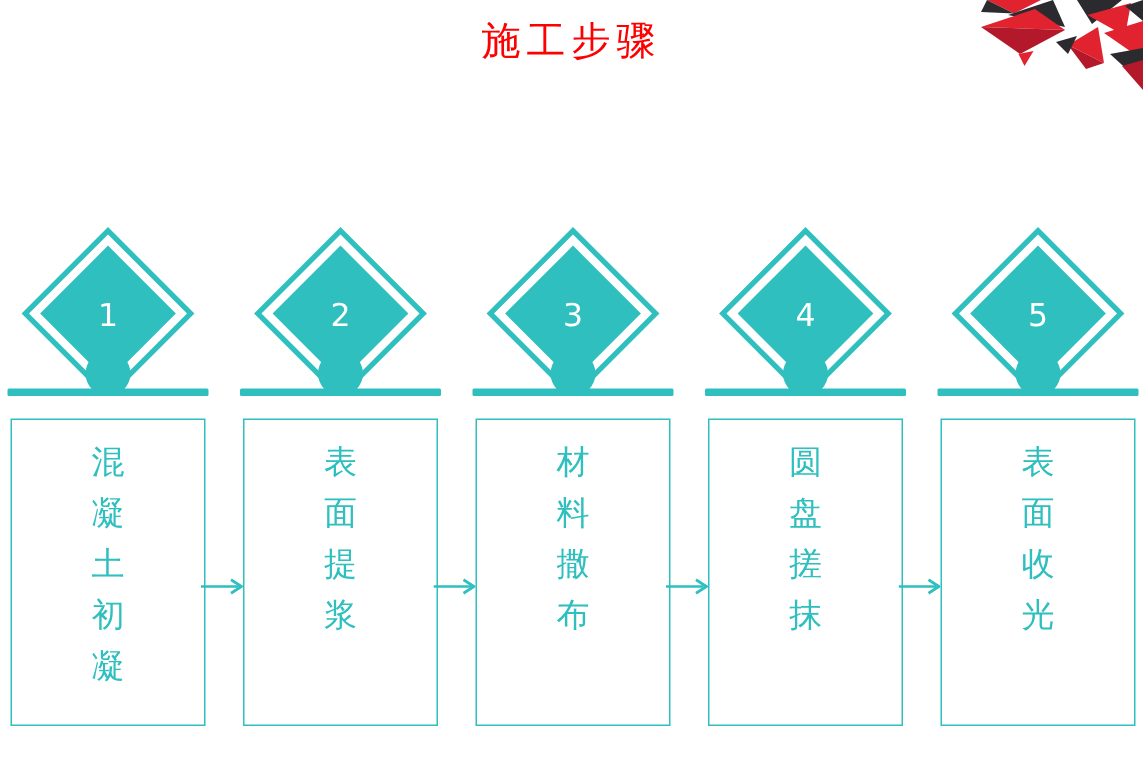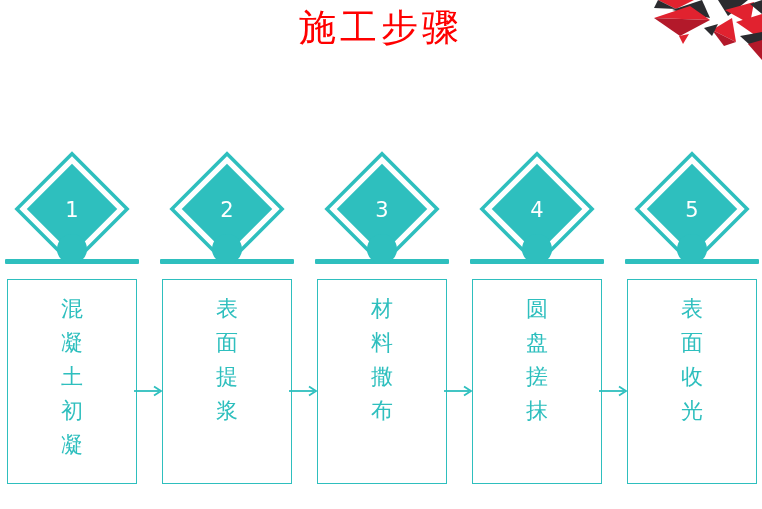--- a/index.html
+++ b/index.html
@@ -34,21 +34,21 @@
   }
 
   
   .title {
     position: absolute;
     top: 8px;
     left: 0;
     width: 762px;
     text-align: center;
     font-family: "DejaVu Serif", "Liberation Serif", serif;
-    font-size: 37px;
+    font-size: 26px;
     line-height: 40px;
     letter-spacing: 4px;
     color: #FF0000;
     white-space: nowrap;
     font-weight: normal;
   }
 
   
   .steps {
     position: absolute;

